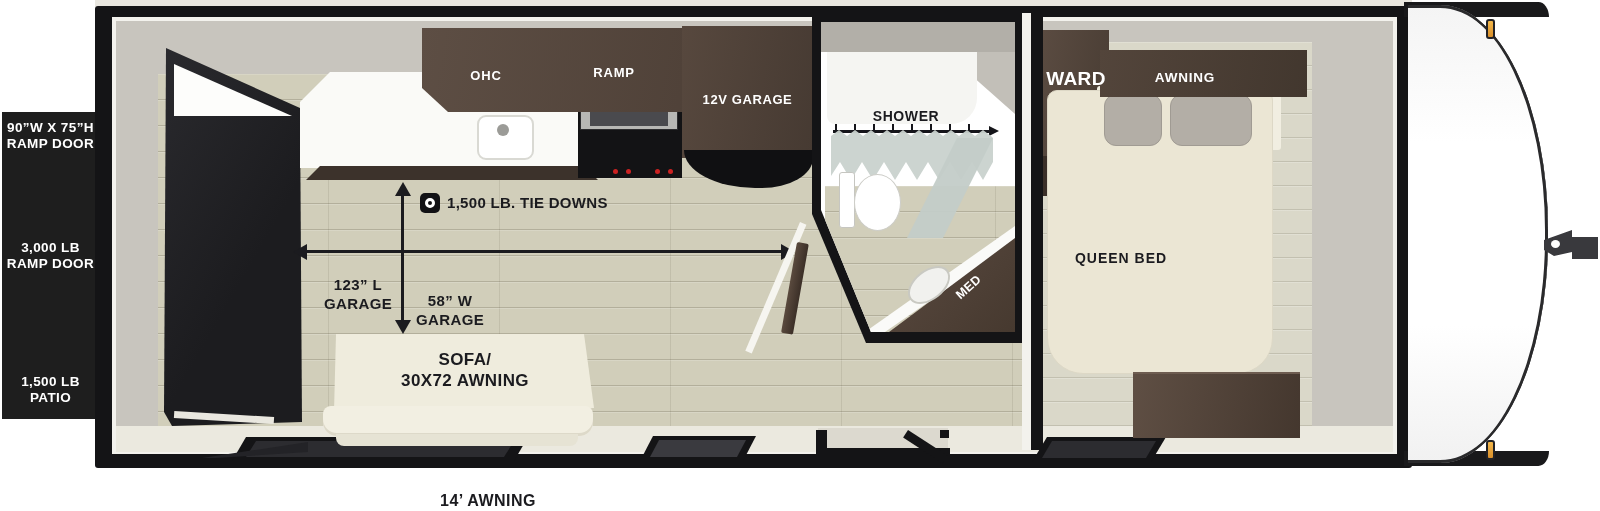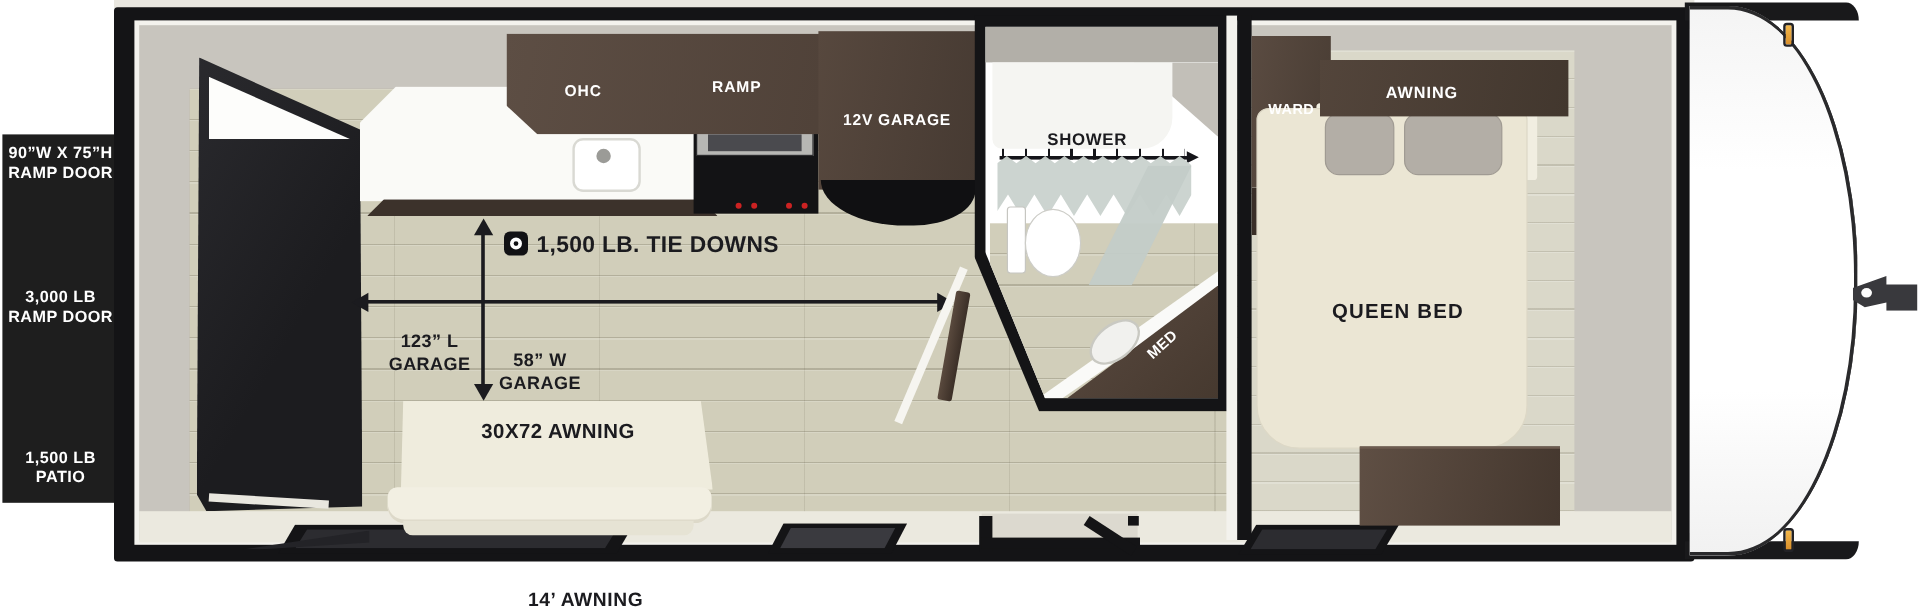--- a/index.html
+++ b/index.html
@@ -90,21 +90,21 @@
     <div>123” L</div>
     <div>GARAGE</div>
   </div>
   <div class="abs lbl" style="left:392px;top:292px;width:116px;font-size:15px;line-height:18.5px">
     <div>58” W</div>
     <div>GARAGE</div>
   </div>
   <div class="abs" style="left:420px;top:193px;width:20px;height:20px;background:#111114;border-radius:5px">
     <div class="abs" style="left:5px;top:5px;width:10px;height:10px;border:3px solid #fff;border-radius:50%"></div>
   </div>
-  <div class="abs lbl" style="left:447px;top:194px;width:180px;font-size:19px;text-align:left;letter-spacing:.3px">1,500 LB. TIE DOWNS</div>
+  <div class="abs lbl" style="left:447px;top:194px;width:180px;font-size:15px;text-align:left;letter-spacing:.3px">1,500 LB. TIE DOWNS</div>
 
   <div class="abs" style="left:812px;top:13px;width:212px;height:330px;background:#141416;clip-path:polygon(0 0,212px 0,212px 330px,54px 330px,0 201px)"></div>
   <div class="abs" style="left:821px;top:22px;width:194px;height:310px;background:#ffffff;clip-path:polygon(0 0,194px 0,194px 310px,50px 310px,0 188px)">
     <div class="abs" style="left:0;top:0;width:194px;height:30px;background:#b2afa8"></div>
     <div class="abs" style="left:124px;top:30px;width:70px;height:62px;background:#c2bfb8;clip-path:polygon(70px 0,70px 62px,0 0)"></div>
     <div class="abs" style="left:6px;top:30px;width:150px;height:72px;background:#f5f5f2;border-radius:0 0 26px 8px"></div>
     <div class="abs floor" style="left:4px;top:164px;width:190px;height:146px"></div>
     <div class="abs lbl" style="left:10px;top:86px;width:150px;font-size:14px;letter-spacing:.6px">SHOWER</div>
     <div class="abs" style="left:14px;top:102px;width:152px;height:9px;background:repeating-linear-gradient(90deg,#15151a 0 2px,transparent 2px 19px)"></div>
     <div class="abs" style="left:12px;top:108px;width:158px;height:3px;background:#15151a"></div>
@@ -123,29 +123,30 @@
 
   <div class="abs" style="left:1022px;top:13px;width:9px;height:437px;background:#f3f2ed"></div>
   <div class="abs" style="left:1031px;top:13px;width:12px;height:437px;background:#141416"></div>
   <div class="abs" style="left:1043px;top:30px;width:66px;height:126px;background:linear-gradient(100deg,#5a4b41,#483c33)"></div>
   <div class="abs" style="left:1043px;top:156px;width:66px;height:40px;background:#3a2f28;clip-path:polygon(0 0,66px 0,66px 8px,18px 40px,0 40px)"></div>
   <div class="abs" style="left:1097px;top:86px;width:184px;height:64px;background:#f1eee1;border-radius:3px"></div>
   <div class="abs" style="left:1047px;top:90px;width:226px;height:284px;background:#ebe6d4;border:1px solid #ddd8c6;border-radius:10px 10px 36px 36px"></div>
   <div class="abs" style="left:1104px;top:94px;width:58px;height:52px;background:#b3aea6;border:1px solid #a09b93;border-radius:12px"></div>
   <div class="abs" style="left:1170px;top:94px;width:82px;height:52px;background:#b3aea6;border:1px solid #a09b93;border-radius:12px"></div>
   <div class="abs" style="left:1100px;top:50px;width:207px;height:47px;background:linear-gradient(100deg,#53453b,#42372e)"></div>
-  <div class="abs lbl wlbl" style="left:1043px;top:84px;width:66px;font-size:12px">WARD</div>
+  <div class="abs lbl wlbl" style="left:1043px;top:68px;width:66px;font-size:19px">WARD</div>
   <div class="abs lbl wlbl" style="left:1110px;top:70px;width:150px;font-size:13.5px;letter-spacing:.8px">AWNING</div>
-  <div class="abs lbl" style="left:1060px;top:250px;width:210px;font-size:17px;letter-spacing:1px">QUEEN BED</div>
+  <div class="abs lbl" style="left:1016px;top:250px;width:210px;font-size:14px;letter-spacing:1px">QUEEN BED</div>
   <div class="abs" style="left:1133px;top:372px;width:167px;height:66px;background:linear-gradient(100deg,#5f4f44,#44372e);box-shadow:inset 0 2px 0 #6d5c50"></div>
 
   <div class="abs" style="left:328px;top:334px;width:266px;height:78px;background:#efecdd;clip-path:polygon(8px 0,256px 0,266px 74px,6px 78px)"></div>
   <div class="abs" style="left:323px;top:406px;width:270px;height:30px;background:#f2efe2;border-radius:8px 8px 14px 14px;box-shadow:inset 0 -3px 0 #ddd9c9"></div>
   <div class="abs" style="left:336px;top:434px;width:242px;height:12px;background:#e6e3d4;border-radius:0 0 8px 8px"></div>
   <div class="abs lbl" style="left:358px;top:350px;width:214px;font-size:17px;line-height:20.5px">
+    <div>SOFA/</div>
     <div>30X72 AWNING</div>
   </div>
 
   <div class="abs" style="left:1404px;top:2px;width:145px;height:15px;background:#19191b;border-radius:0 120px 0 0 / 0 170px 0 0"></div>
   <div class="abs" style="left:1404px;top:451px;width:145px;height:15px;background:#19191b;border-radius:0 0 120px 0 / 0 0 170px 0"></div>
   <div class="abs" style="left:1408px;top:5px;width:140px;height:458px;background:linear-gradient(180deg,#f4f4f4,#ffffff 30%,#ffffff 70%,#f1f1f1);border-radius:0 108px 108px 0 / 0 225px 225px 0;box-shadow:inset -3px 0 0 #2a2a2c,inset 0 3px 0 #2a2a2c,inset 0 -3px 0 #2a2a2c"></div>
   <div class="abs" style="left:1486px;top:19px;width:9px;height:20px;background:linear-gradient(#f3b84b,#d98f2b);border:2px solid #222226;border-radius:3px"></div>
   <div class="abs" style="left:1486px;top:440px;width:9px;height:20px;background:linear-gradient(#f3b84b,#d98f2b);border:2px solid #222226;border-radius:3px"></div>
   <div class="abs" style="left:1544px;top:224px;width:54px;height:42px;background:#39393d;clip-path:polygon(0 16px,28px 6px,28px 13px,54px 13px,54px 35px,28px 35px,28px 28px,10px 32px,0 26px)"></div>
   <div class="abs" style="left:1551px;top:240px;width:9px;height:8px;background:#fdfdfd;border-radius:50%"></div>

